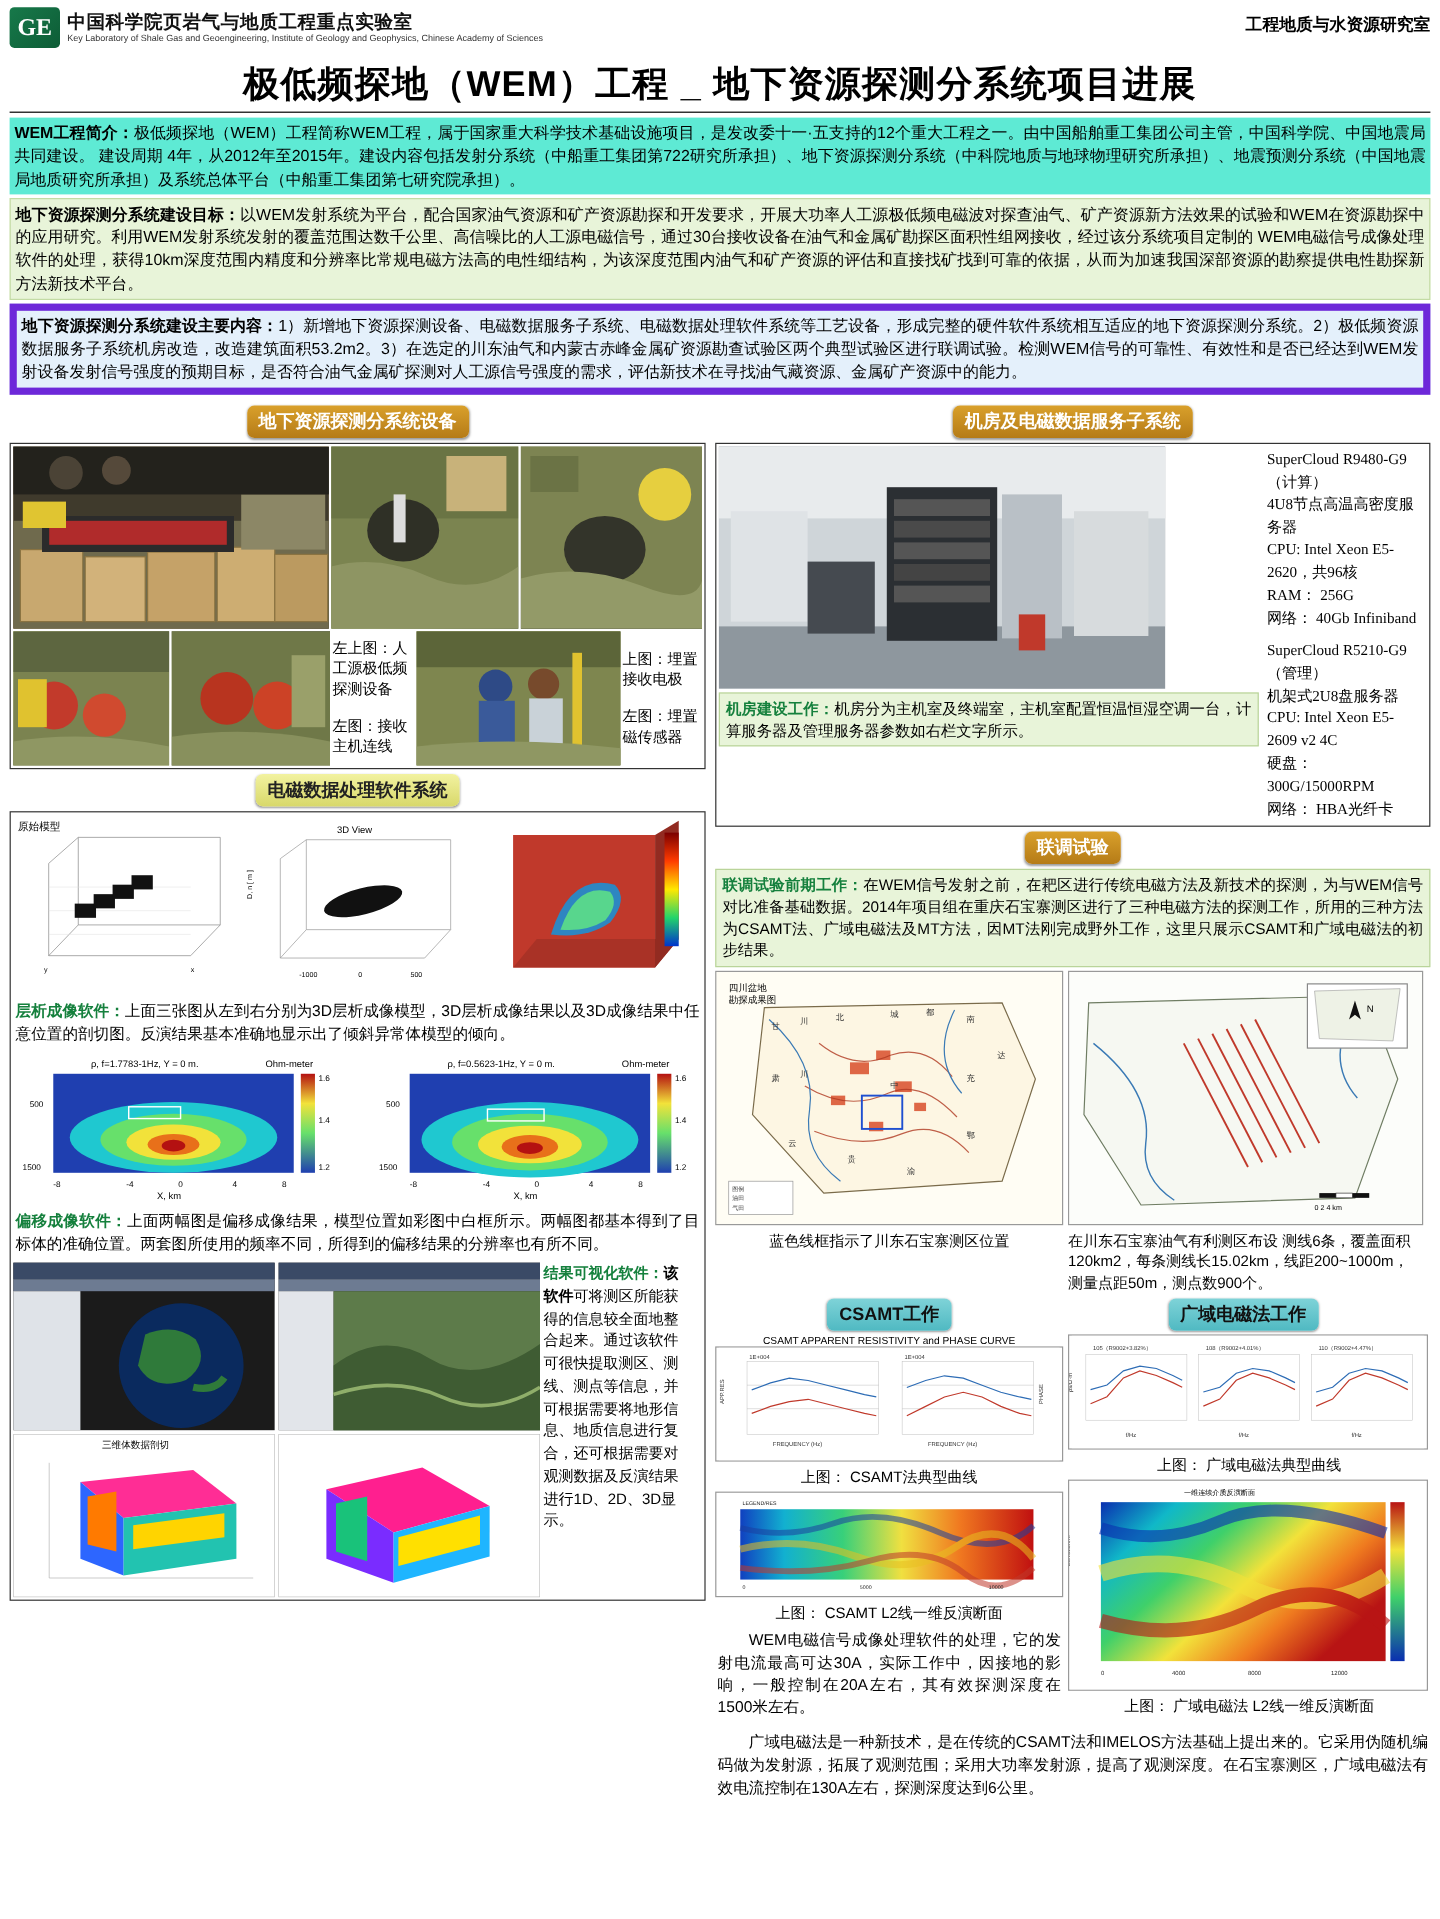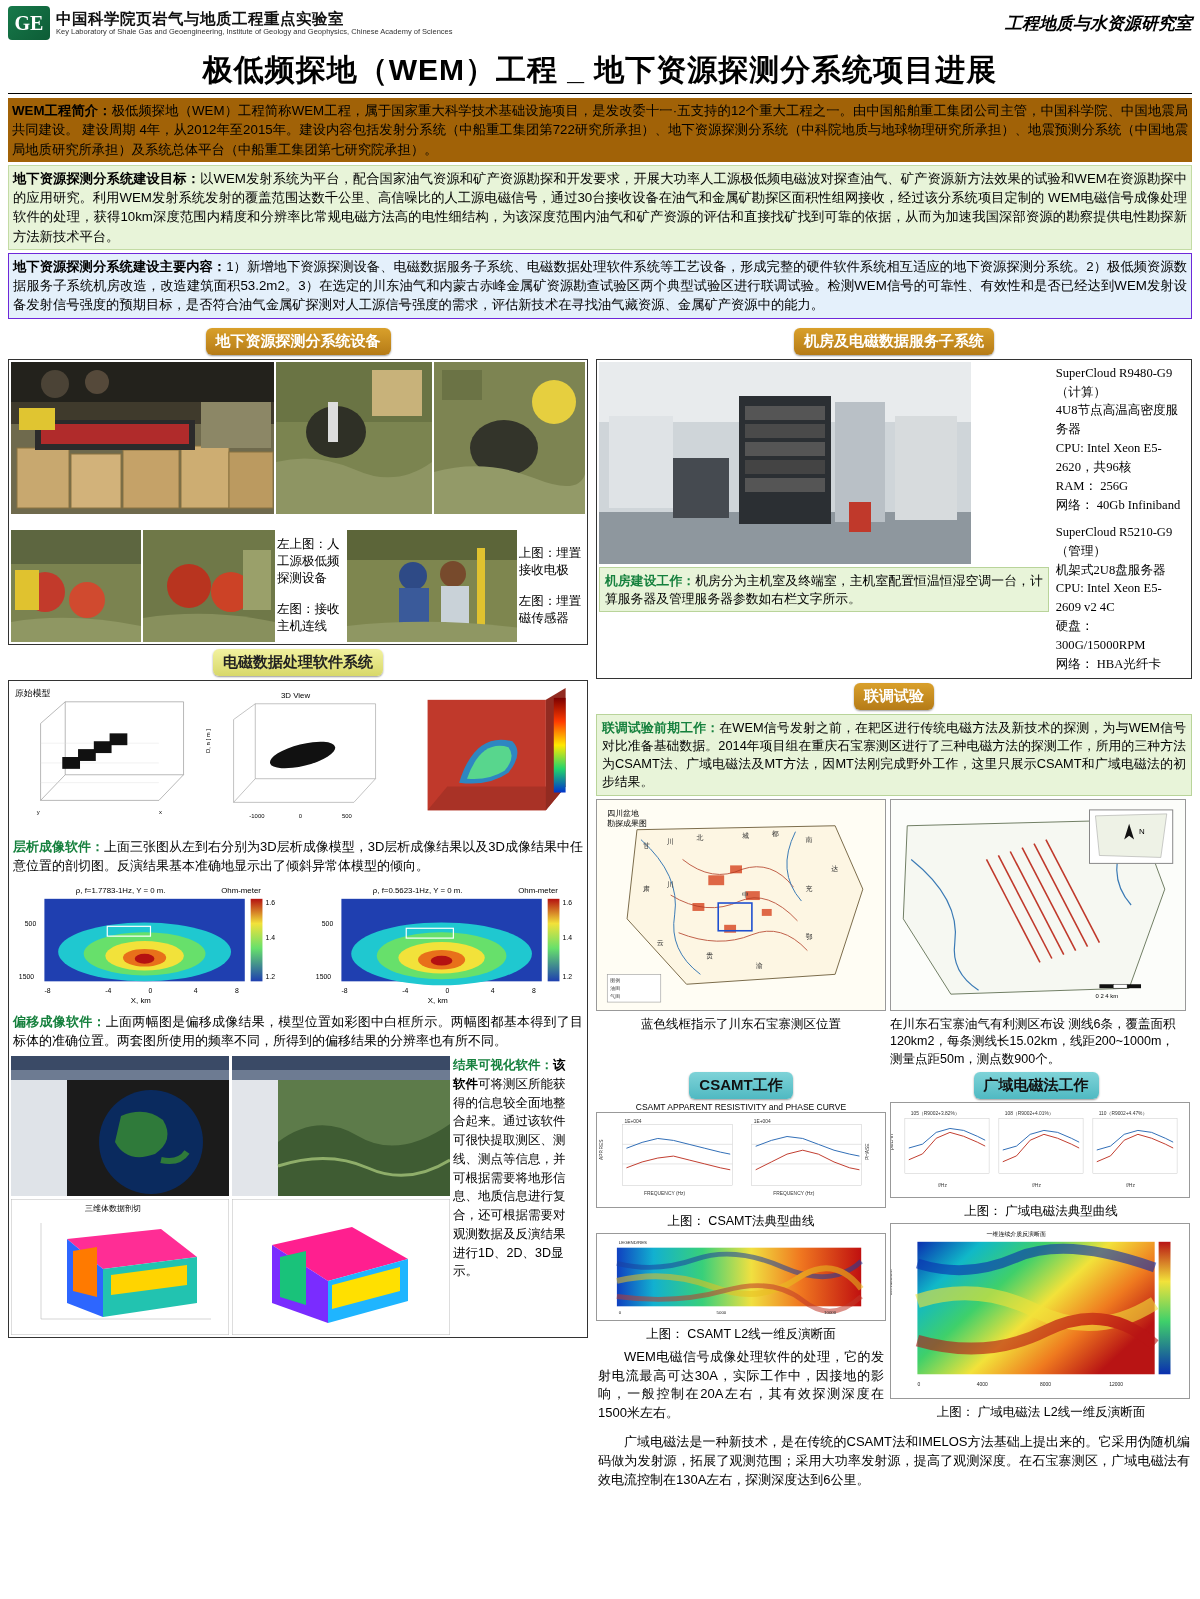--- a/index.html
+++ b/index.html
@@ -20,37 +20,37 @@
   .logo-wrap { display:flex; align-items:center; gap:6px; }
   .logo-badge {
     width:42px; height:34px; background:#0f6a3f; color:#fff;
     border-radius:4px; display:flex; align-items:center; justify-content:center;
     font-weight:bold; font-size:20px; font-family:"Liberation Serif", serif;
     background:linear-gradient(135deg,#17794a,#0d5c36);
   }
   .lab-names { line-height:1.15; }
   .lab-cn { font-size:15.5px; font-weight:bold; color:#111; letter-spacing:0.5px; }
   .lab-en { font-size:7.5px; color:#333; }
-  .right-lab { font-size:17px; font-weight:bold; margin-top:6px;font-style:italic; }
+  .right-lab { font-size:14px; font-weight:bold; margin-top:6px; }
 
   .title {
     text-align:center; font-size:30px; font-weight:bold;
     letter-spacing:1px; margin:4px 0 2px 0; font-family:"Liberation Sans", sans-serif;
   }
   .authors-line { text-align:center; font-size:14.5px; font-weight:bold; margin-bottom:6px; }
   .authors-line span { margin:0 7px; }
 
   .rule { border-top:1.5px solid #000; margin:2px 0 4px 0; }
 
   
   .para { font-size:13.3px; line-height:1.45; text-align:justify; padding:3px 4px; }
   .para b { font-weight:bold; }
   .block-green { background:#e8f4d9; border:1px solid #c3dba4; margin-bottom:3px; }
-  .block-blue { background:#e4f0fb; border:1px solid #6d28d9; margin-bottom:5px; }
-  .block-plain { background:#a16207; margin-bottom:3px; }
+  .block-blue { background:#e4f0fb; border:6px solid #6d28d9; margin-bottom:5px; }
+  .block-plain { background:#5eead4; margin-bottom:3px; }
 
   
   .banner {
     background:linear-gradient(#d9a02b,#b57b17);
     color:#fff; font-weight:bold; font-size:15px; text-align:center;
     border-radius:6px; padding:4px 10px; display:inline-block;
     box-shadow:0 1px 2px rgba(0,0,0,.4);
   }
   .banner-yellow {
     background:linear-gradient(#f2f2a0,#d8d86a); color:#222;
@@ -165,21 +165,21 @@
             <svg width="152" height="152" viewBox="0 0 152 152">
               <rect width="152" height="152" fill="#7d8452"></rect>
               <ellipse cx="70" cy="86" rx="34" ry="28" fill="#33342a"></ellipse>
               <circle cx="120" cy="40" r="22" fill="#e6cf3f"></circle>
               <path d="M0 110 Q50 96 100 116 T152 106 L152 152 L0 152Z" fill="#939a68"></path>
               <rect x="8" y="8" width="40" height="30" fill="#6b7345"></rect>
             </svg>
           </div>
         </div>
 
-        <div class="flexrow" style="gap:2px;margin-top:16px;justify-content:space-between;">
+        <div class="flexrow" style="gap:2px;margin-top:2px;justify-content:space-between;">
           <div>
             <div class="flexrow" style="gap:2px;">
               <div class="photo ph-equip4" style="width:130px;height:112px;">
                 <svg width="130" height="112" viewBox="0 0 130 112">
                   <rect width="130" height="112" fill="#7b8350"></rect>
                   <rect y="0" width="130" height="34" fill="#5d6640"></rect>
                   <circle cx="34" cy="62" r="20" fill="#c23a2b"></circle>
                   <circle cx="76" cy="70" r="18" fill="#d04a2f"></circle>
                   <rect x="4" y="40" width="24" height="40" fill="#e0c22f"></rect>
                   <path d="M0 92 Q60 82 130 96 L130 112 L0 112Z" fill="#8f9763"></path>

